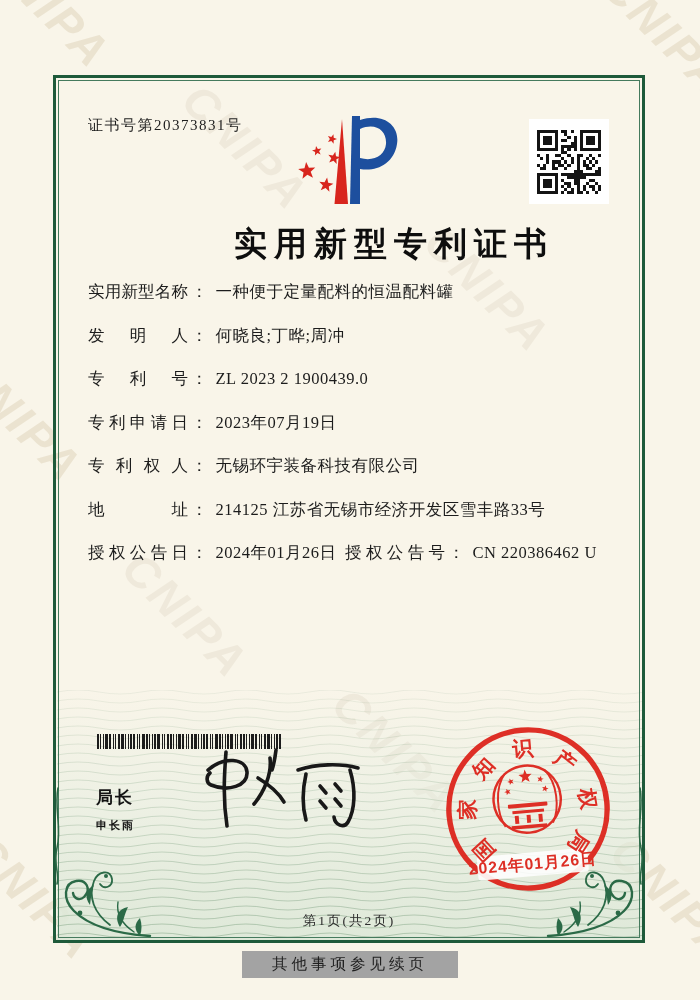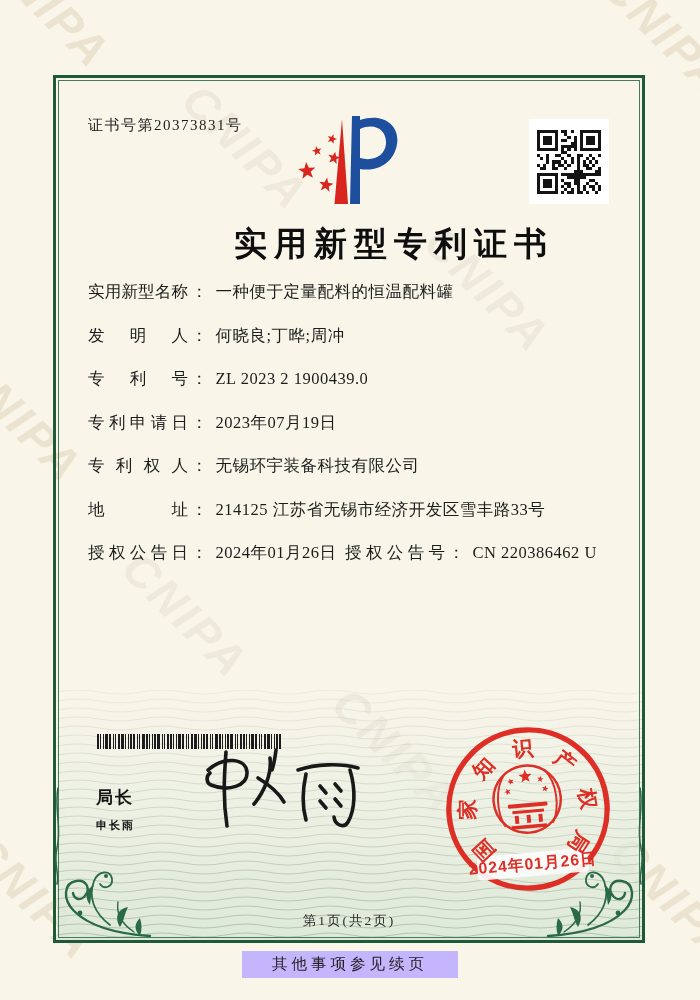--- a/index.html
+++ b/index.html
@@ -35,21 +35,21 @@
   .barcode{position:absolute;left:97px;top:734px;}
   .officer-title{position:absolute;left:96px;top:786px;font-family:"Liberation Sans","DejaVu Sans",sans-serif;
          font-size:17px;font-weight:600;letter-spacing:2px;color:#131313;text-align:center;}
   .officer-name{position:absolute;left:96px;top:818px;font-family:"Liberation Sans","DejaVu Sans",sans-serif;
          font-size:11px;font-weight:700;letter-spacing:2px;color:#131313;}
   .signature{position:absolute;left:198px;top:740px;}
   .seal{position:absolute;left:439px;top:720px;transform:rotate(-5deg);opacity:.93;}
   .page-info{position:absolute;left:53px;top:912px;width:592px;text-align:center;
          font-size:13.5px;letter-spacing:2px;color:#2e2e2e;}
   .cont-note{position:absolute;left:0;top:951px;width:700px;text-align:center;}
-  .cont-note span{display:inline-block;background:#c4b5fd;padding:3px 30px;
+  .cont-note span{display:inline-block;background:#a3a3a3;padding:3px 30px;
          font-size:15.5px;letter-spacing:4px;color:#1f1f1f;}
   .flourish{position:absolute;}
 </style>
 </head>
 <body>
 
 <div class="page">
 
   <div class="wm" style="left:-30px;top:-22px">CNIPA</div>
   <div class="wm l" style="left:168px;top:120px">CNIPA</div>

